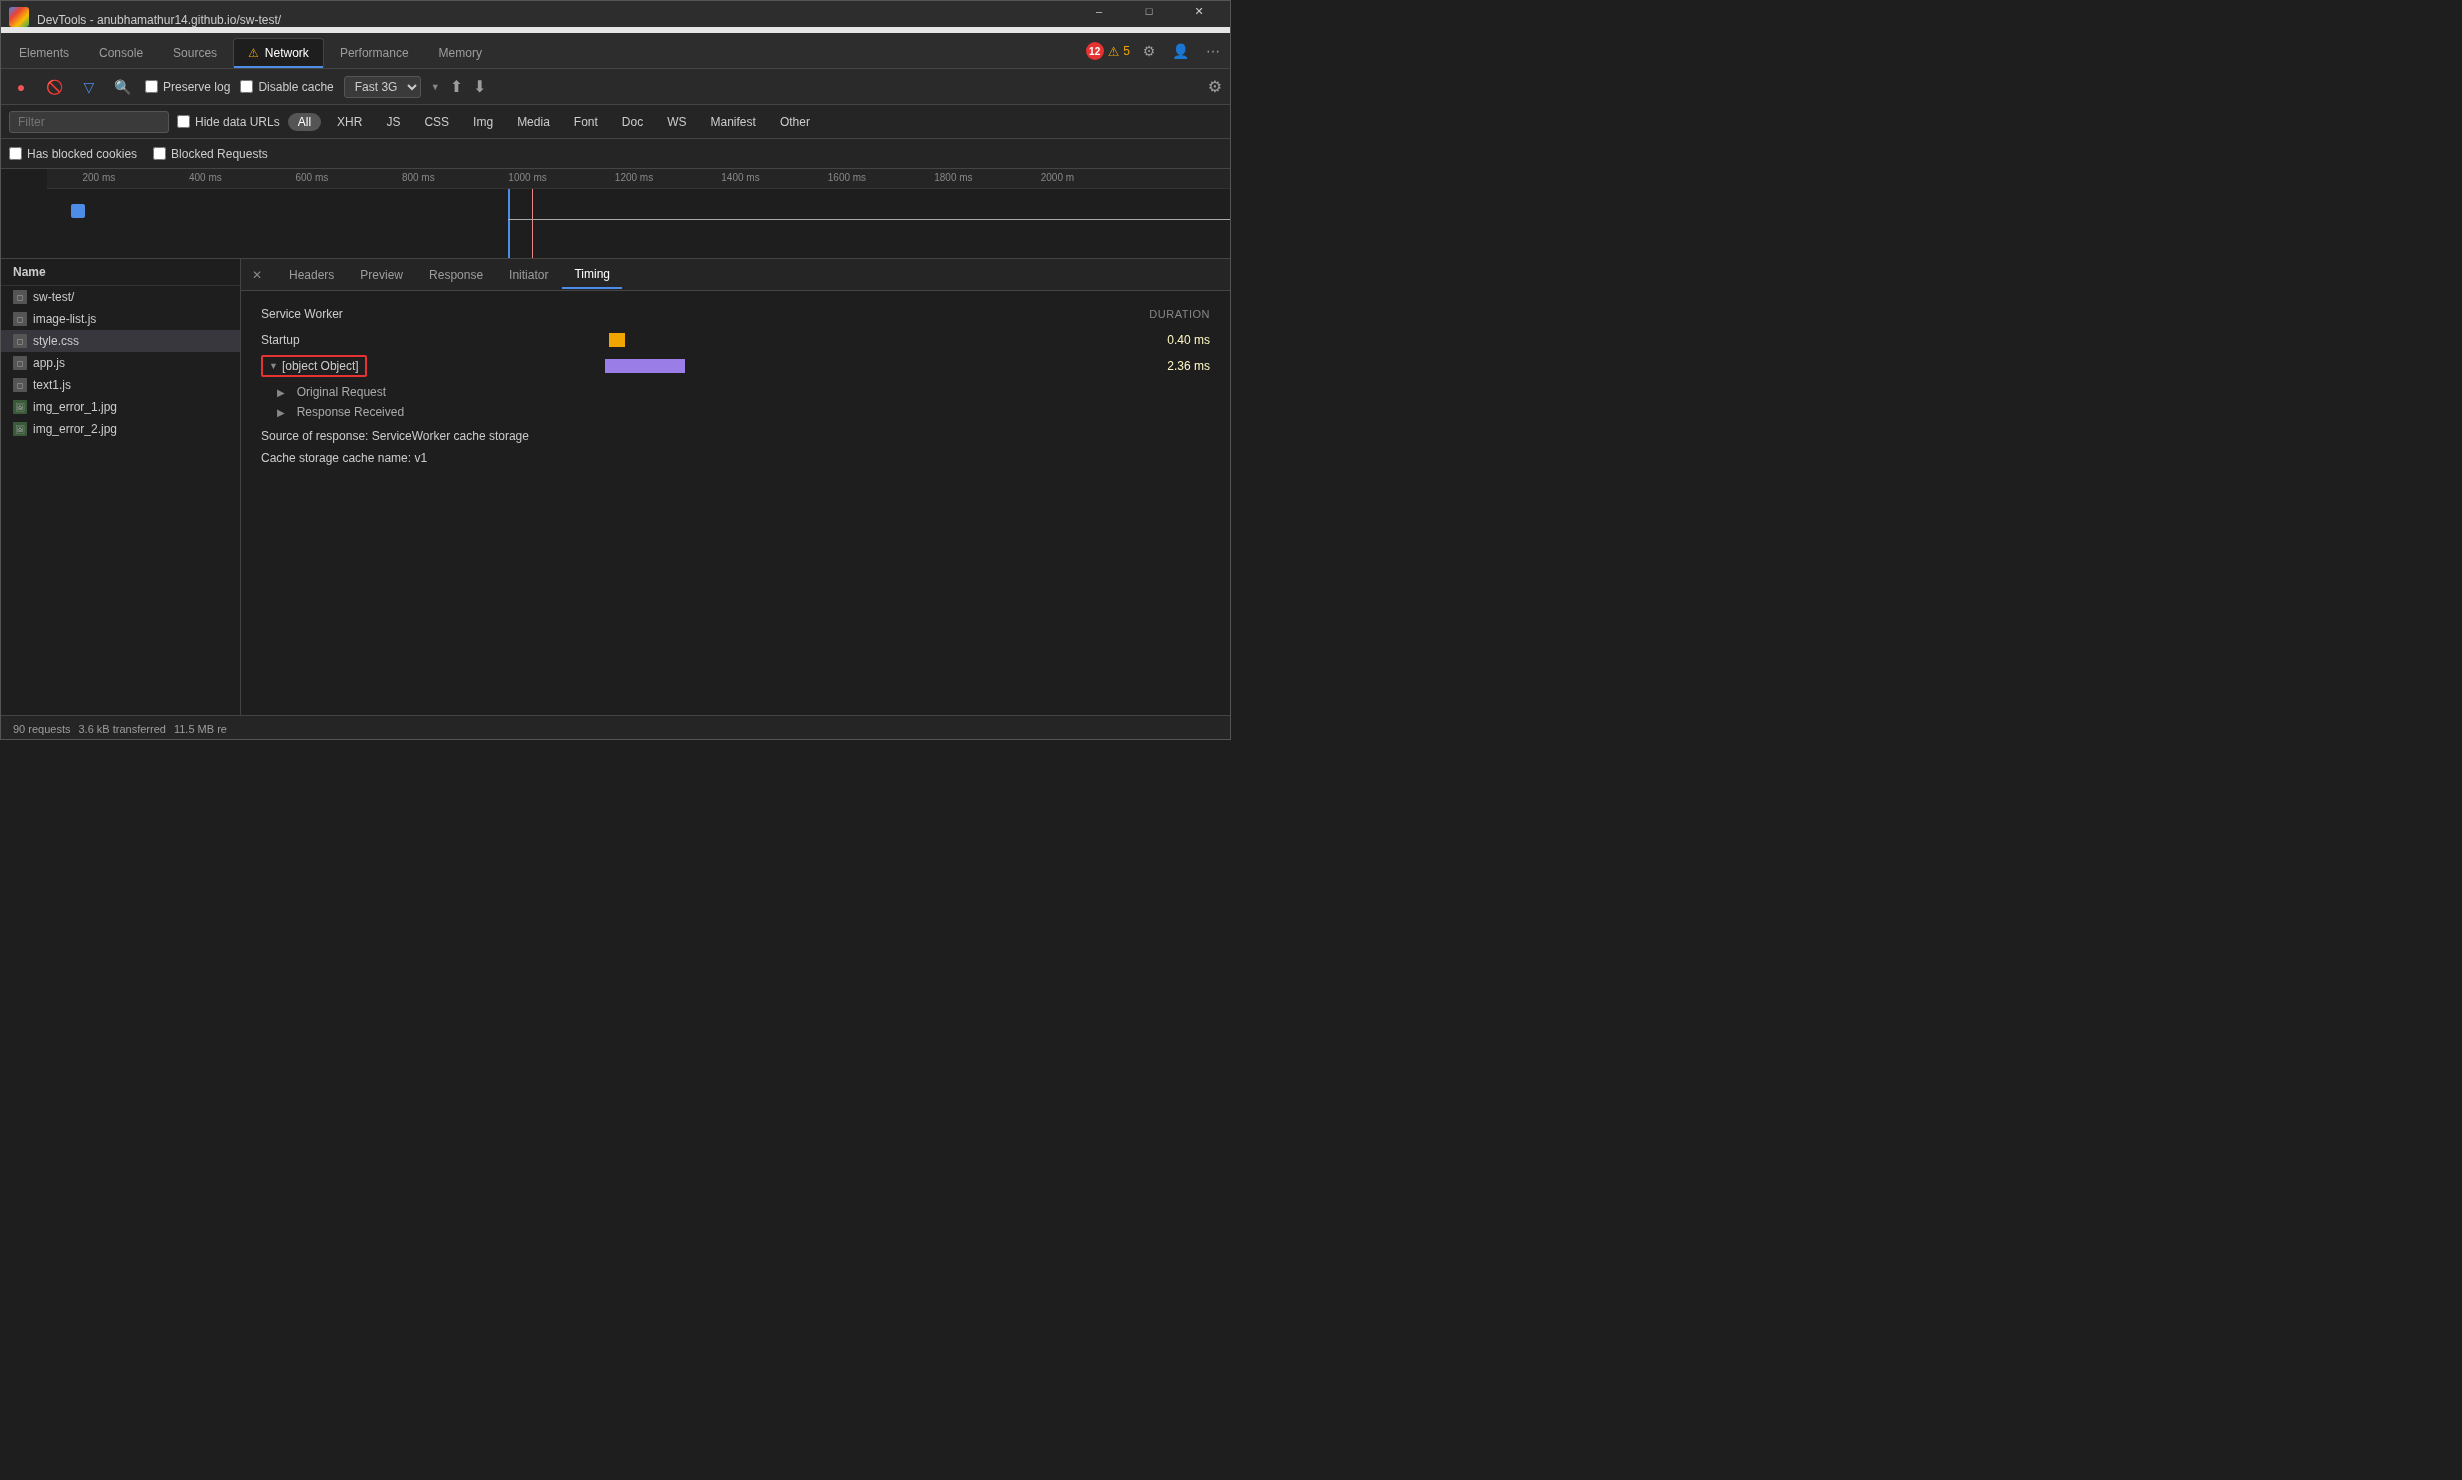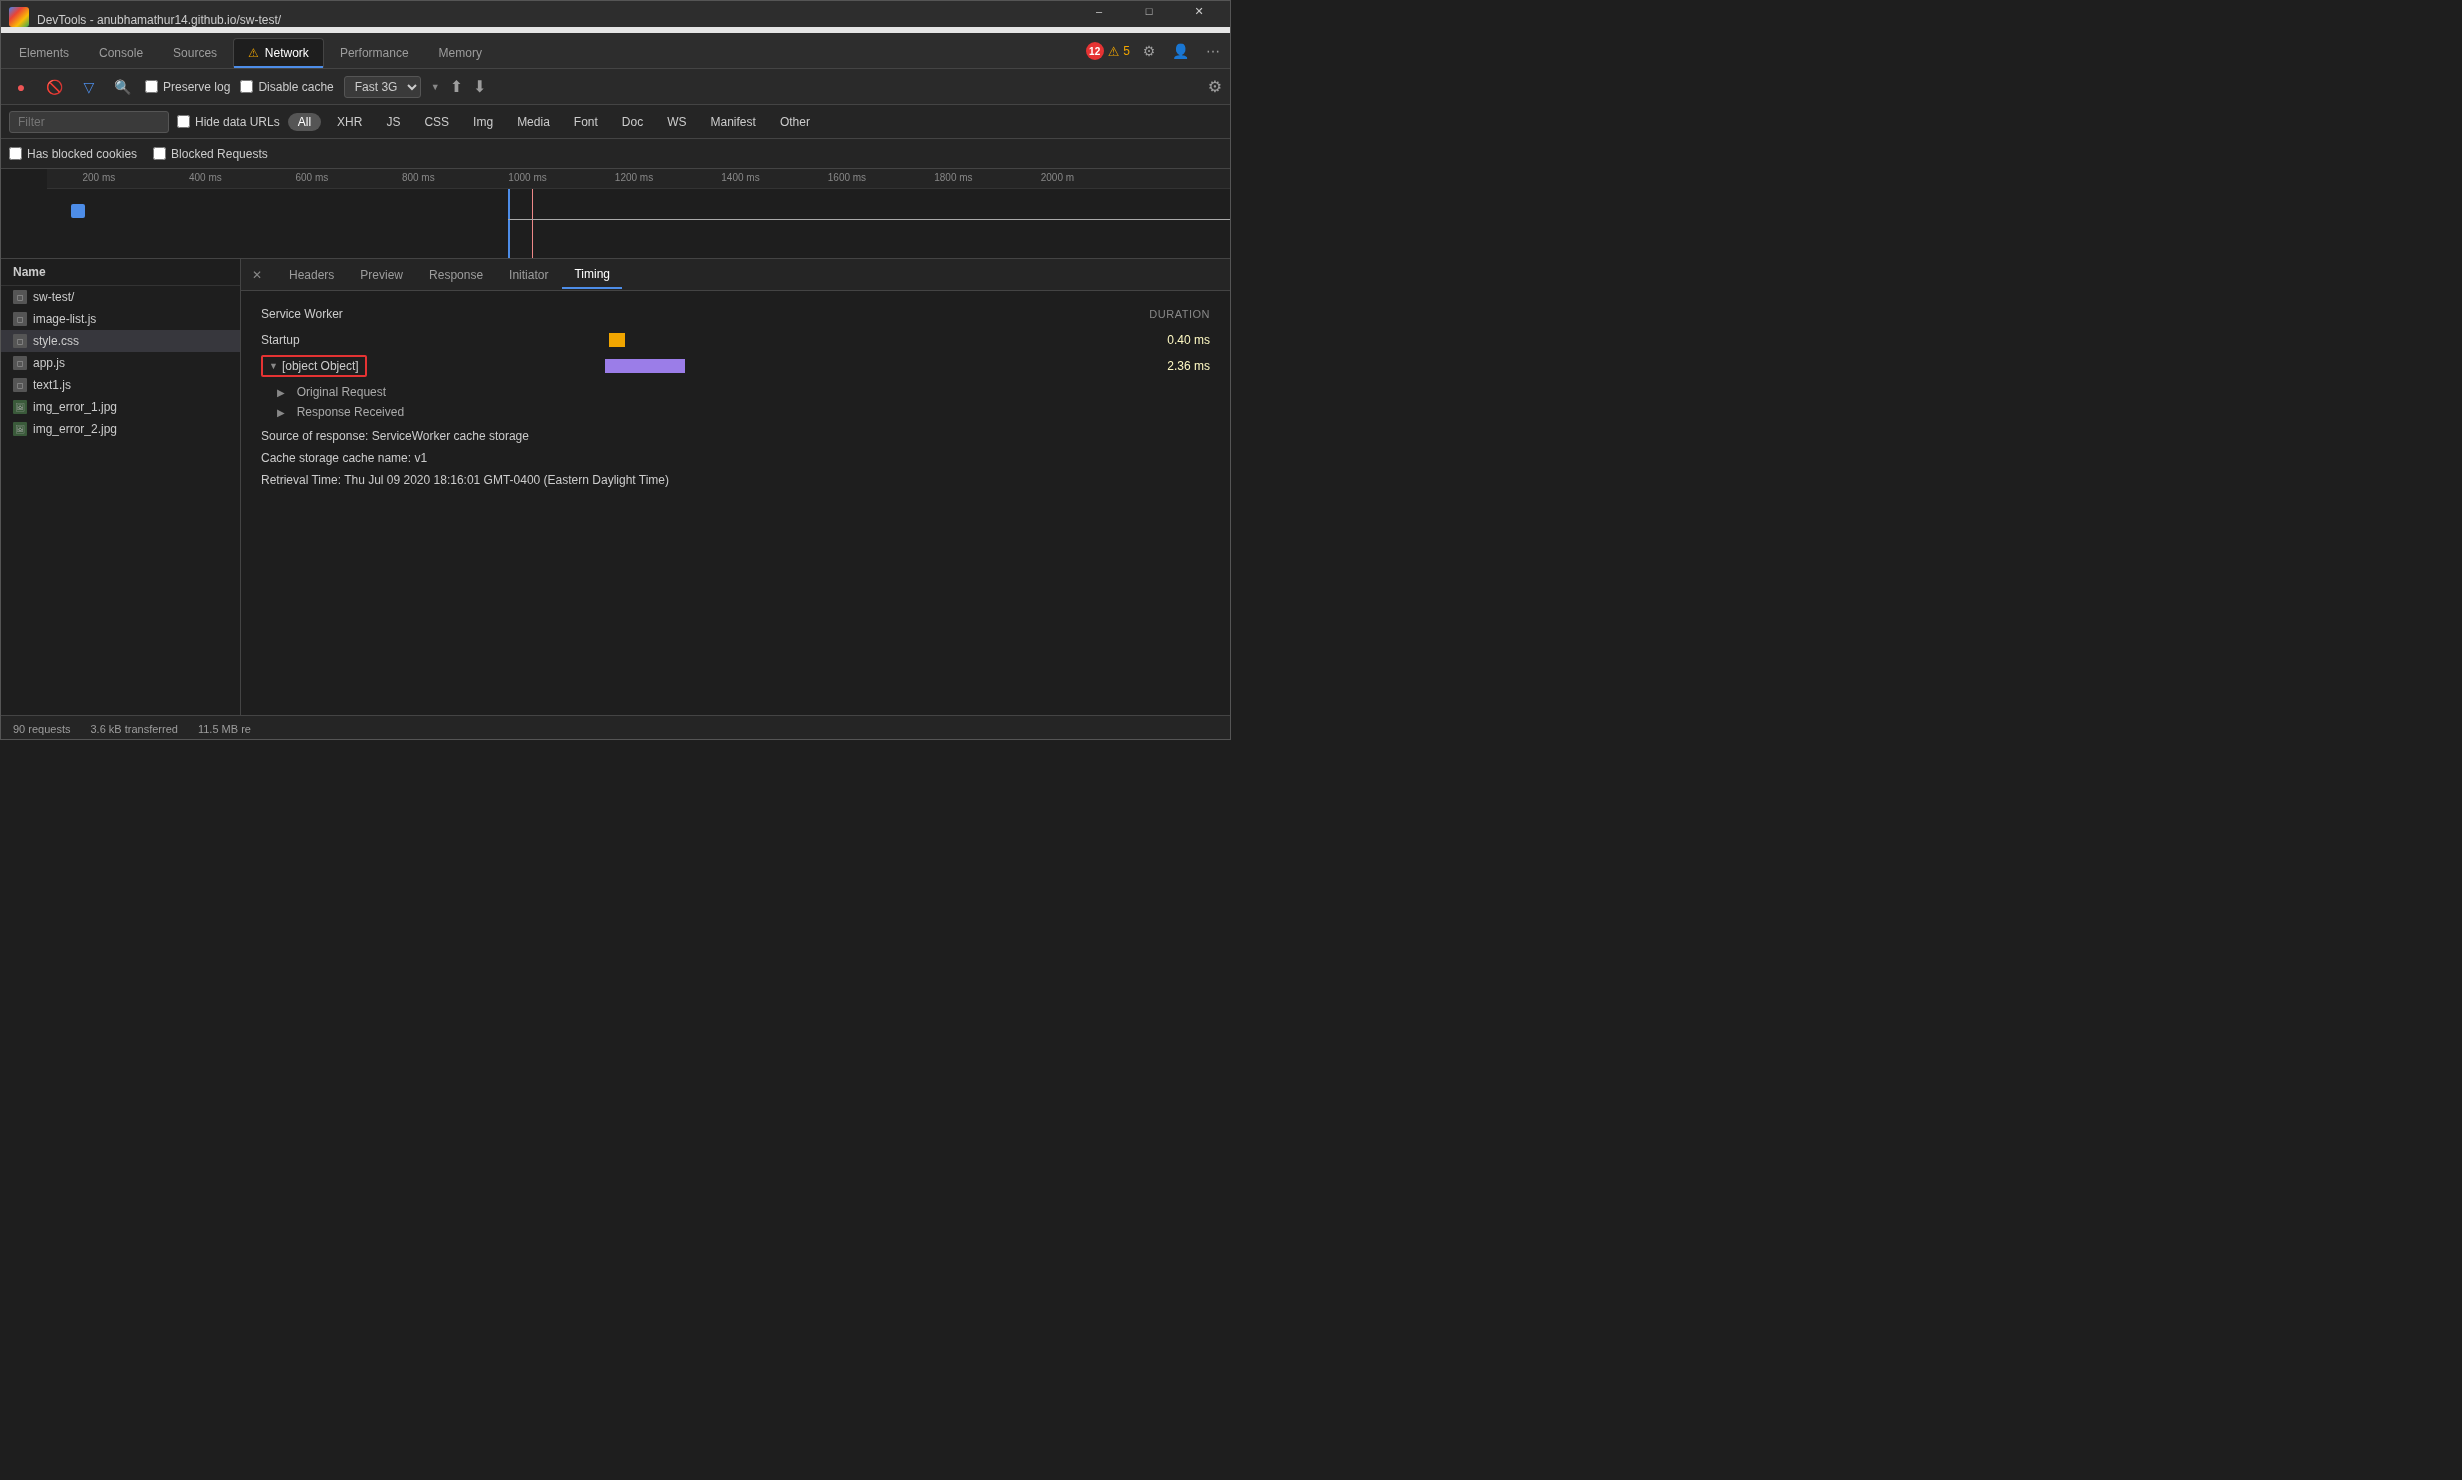--- a/index.html
+++ b/index.html
@@ -442,21 +442,21 @@
     }
 
     
     .status-bar {
       height: 26px;
       background: #252525;
       border-top: 1px solid #444;
       display: flex;
       align-items: center;
       padding: 0 12px;
-      gap: 20px;
+      gap: 8px;
       font-size: 11px;
       color: #9d9d9d;
     }
 
     
     .detail-panel::-webkit-scrollbar,
     .file-list-panel::-webkit-scrollbar { width: 8px; }
     .detail-panel::-webkit-scrollbar-track,
     .file-list-panel::-webkit-scrollbar-track { background: #1e1e1e; }
     .detail-panel::-webkit-scrollbar-thumb,
@@ -660,21 +660,20 @@
         <span class="timing-subrow-label">Original Request</span>
       </div>
 
       <div class="timing-subrow">
         <span class="timing-subrow-arrow">▶</span>
         <span class="timing-subrow-label">Response Received</span>
       </div>
 
       <div class="timing-info-row">Source of response: ServiceWorker cache storage</div>
       <div class="timing-info-row">Cache storage cache name: v1</div>
-      <div class="timing-info-row">Retrieval Time: Thu Jul 09 2020 18:16:01 GMT-0400 (Eastern Daylight Time)</div>
     </div>
   </div>
 
 </div>
 
 <div class="status-bar">
   <span>90 requests</span>
   <span>3.6 kB transferred</span>
   <span>11.5 MB re</span>
 </div>

